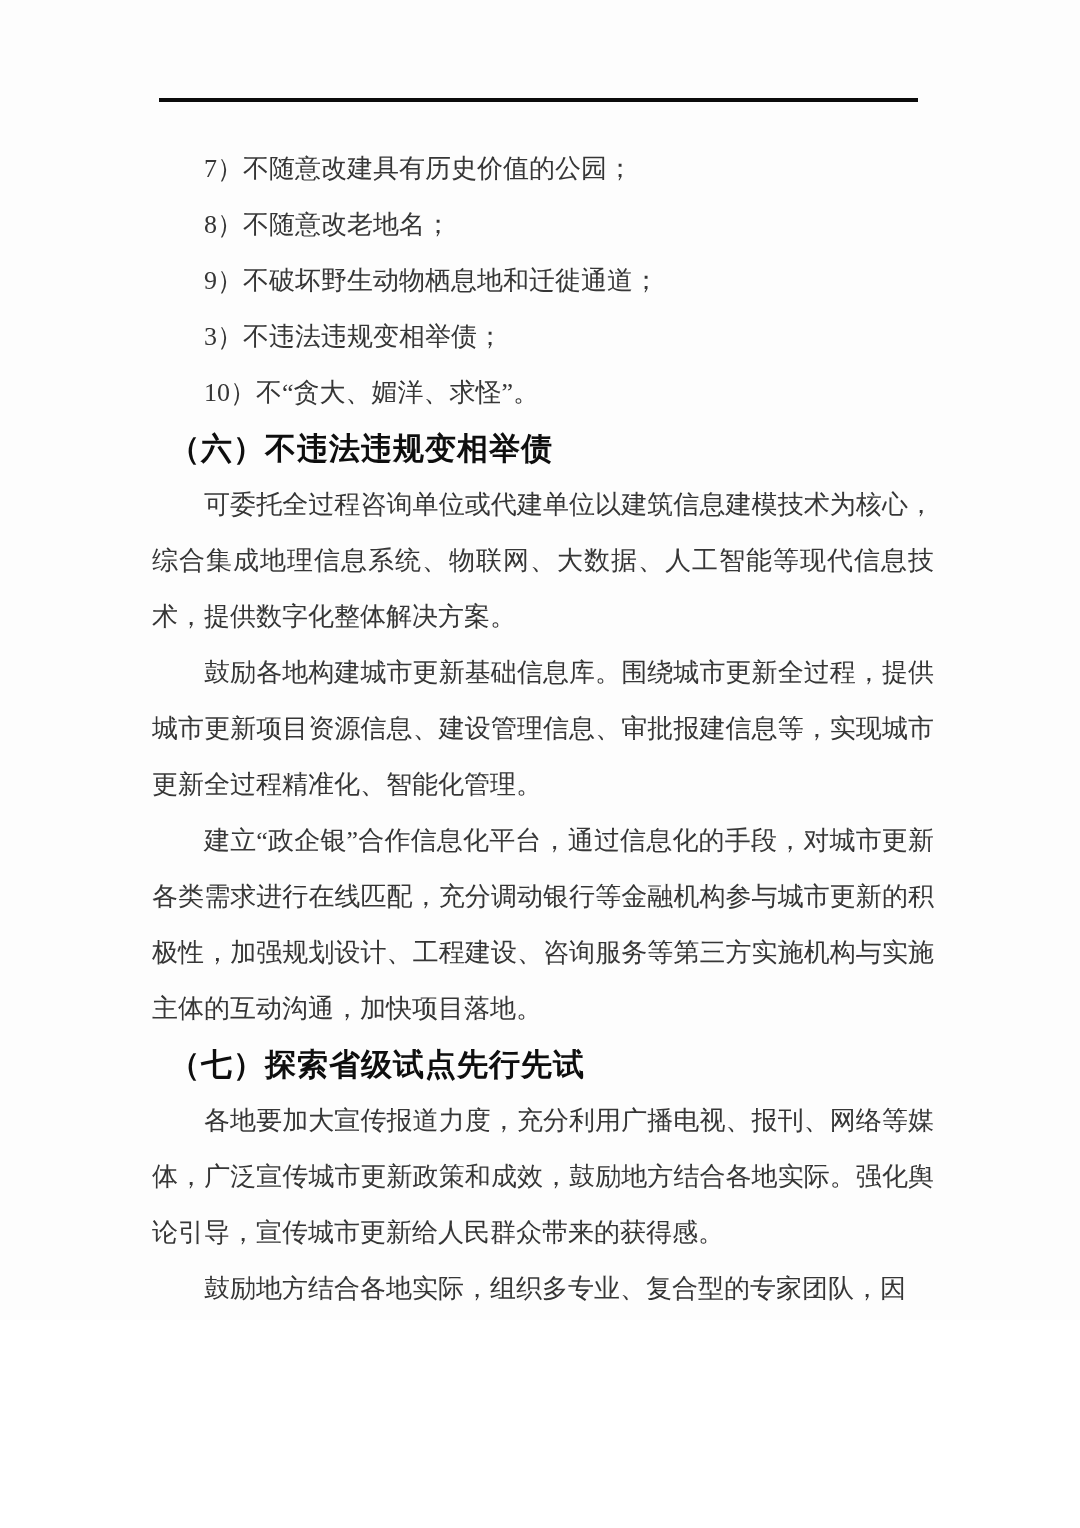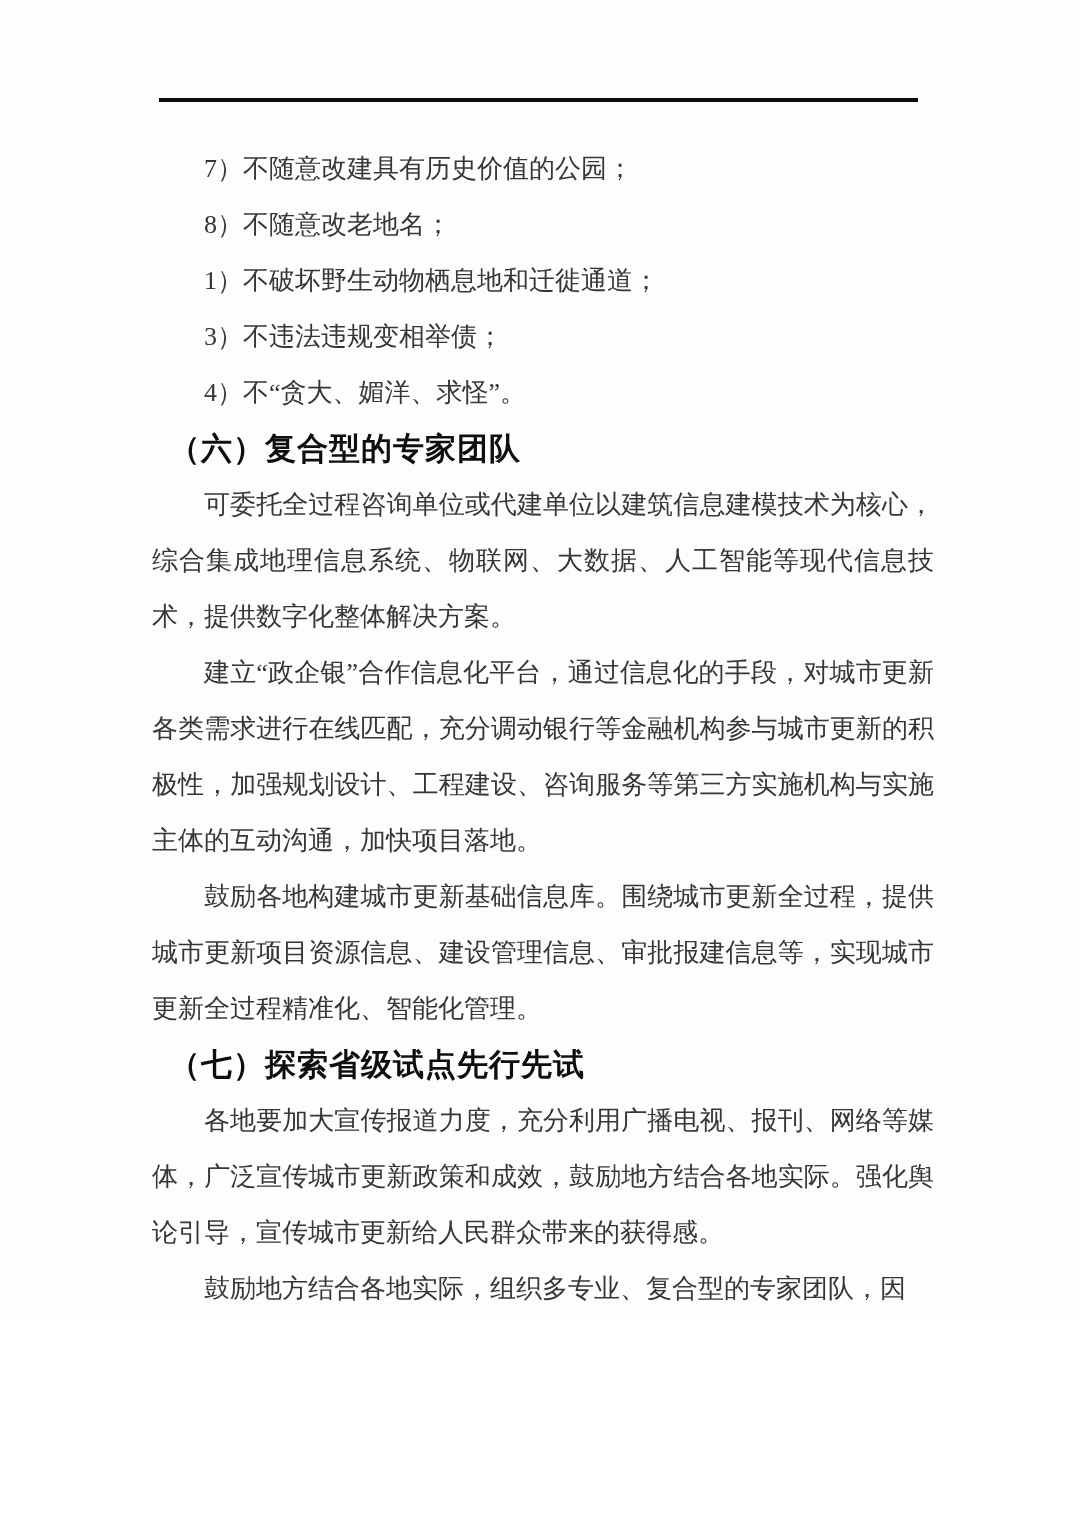--- a/index.html
+++ b/index.html
@@ -64,28 +64,28 @@
 </head>
 <body>
 
 <div class="page">
 
   <div class="top-rule"></div>
 
   <main class="content">
     <p class="body-line">7）不随意改建具有历史价值的公园；</p>
     <p class="body-line">8）不随意改老地名；</p>
-    <p class="body-line">1）不破坏野生动物栖息地和迁徙通道；</p>
+    <p class="body-line">9）不破坏野生动物栖息地和迁徙通道；</p>
     <p class="body-line">3）不违法违规变相举债；</p>
-    <p class="body-line">4）不“贪大、媚洋、求怪”。</p>
+    <p class="body-line">10）不“贪大、媚洋、求怪”。</p>
 
-    <h2 class="sec-heading">（六）复合型的专家团队</h2>
+    <h2 class="sec-heading">（六）不违法违规变相举债</h2>
     <p class="body-line">可委托全过程咨询单位或代建单位以建筑信息建模技术为核心，综合集成地理信息系统、物联网、大数据、人工智能等现代信息技术，提供数字化整体解决方案。</p>
+    <p class="body-line">鼓励各地构建城市更新基础信息库。围绕城市更新全过程，提供城市更新项目资源信息、建设管理信息、审批报建信息等，实现城市更新全过程精准化、智能化管理。</p>
     <p class="body-line">建立“政企银”合作信息化平台，通过信息化的手段，对城市更新各类需求进行在线匹配，充分调动银行等金融机构参与城市更新的积极性，加强规划设计、工程建设、咨询服务等第三方实施机构与实施主体的互动沟通，加快项目落地。</p>
-    <p class="body-line">鼓励各地构建城市更新基础信息库。围绕城市更新全过程，提供城市更新项目资源信息、建设管理信息、审批报建信息等，实现城市更新全过程精准化、智能化管理。</p>
 
     <h2 class="sec-heading">（七）探索省级试点先行先试</h2>
     <p class="body-line">各地要加大宣传报道力度，充分利用广播电视、报刊、网络等媒体，广泛宣传城市更新政策和成效，鼓励地方结合各地实际。强化舆论引导，宣传城市更新给人民群众带来的获得感。</p>
     <p class="body-line">鼓励地方结合各地实际，组织多专业、复合型的专家团队，因</p>
   </main>
 
   <footer class="footer">
     <span class="pageno">- 54 -</span>
   </footer>
 

